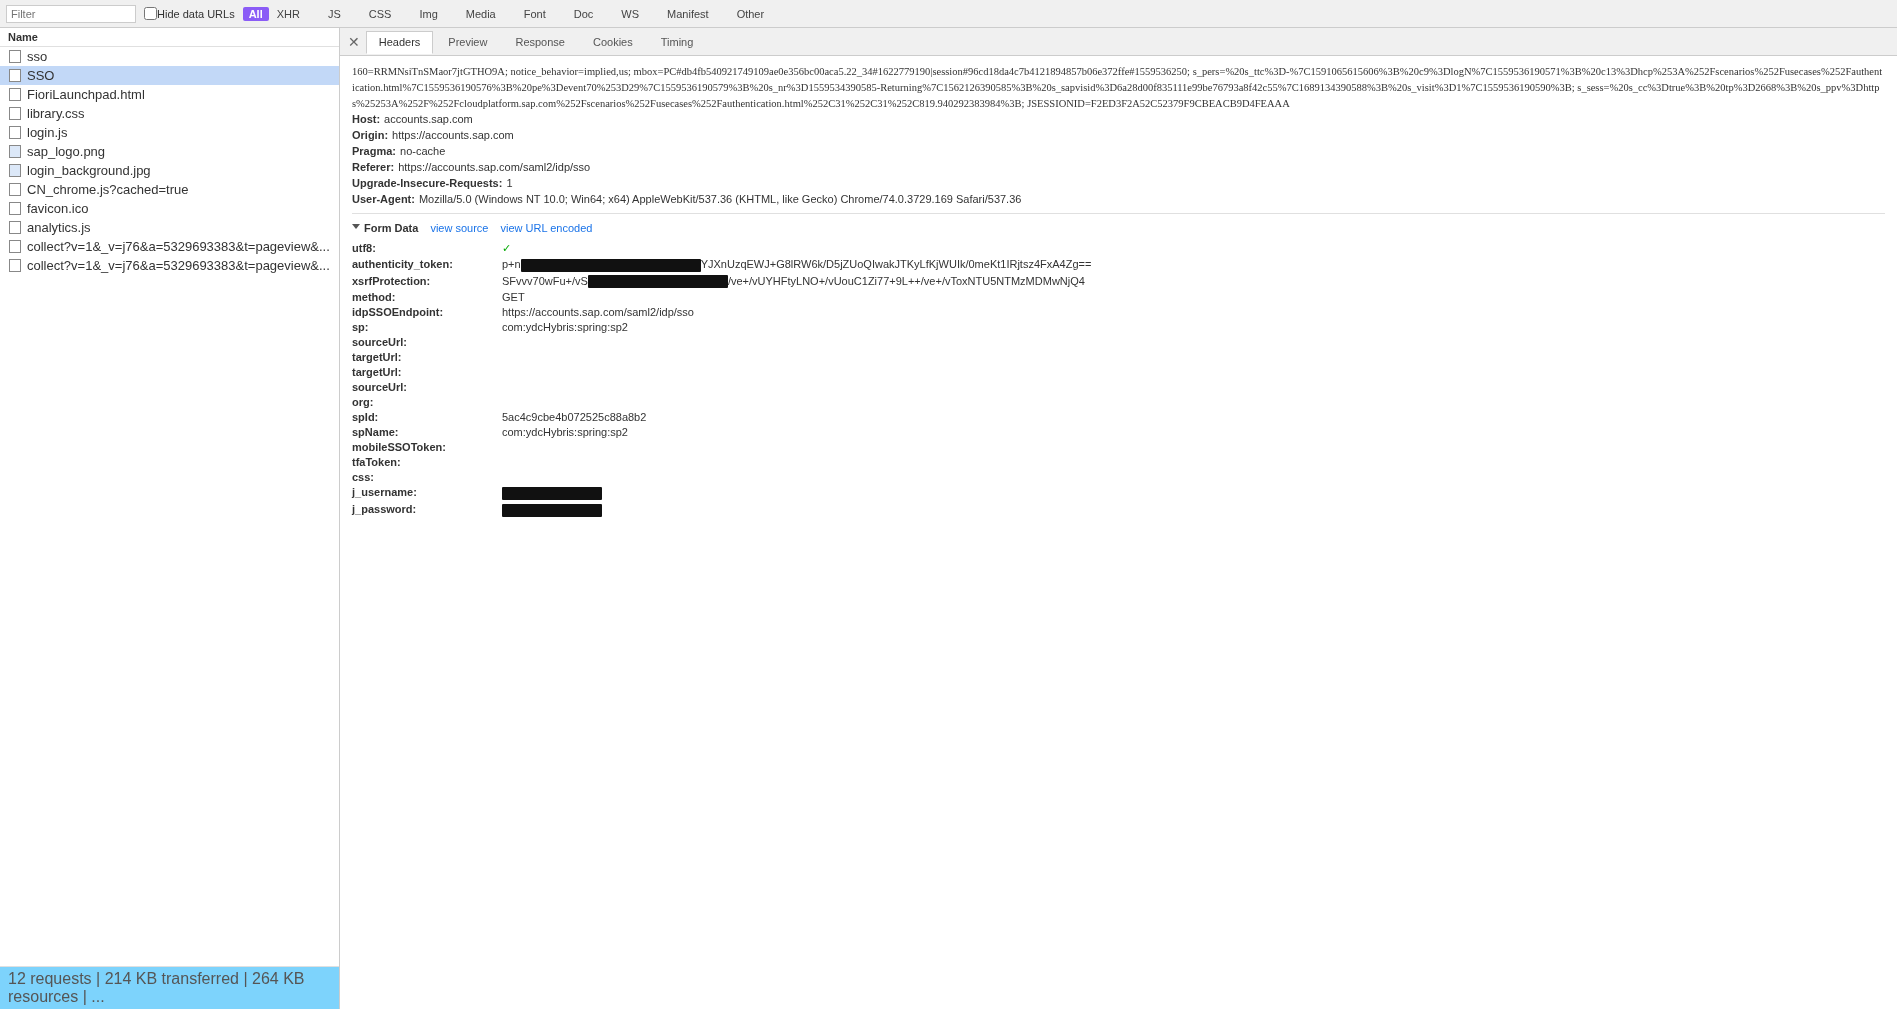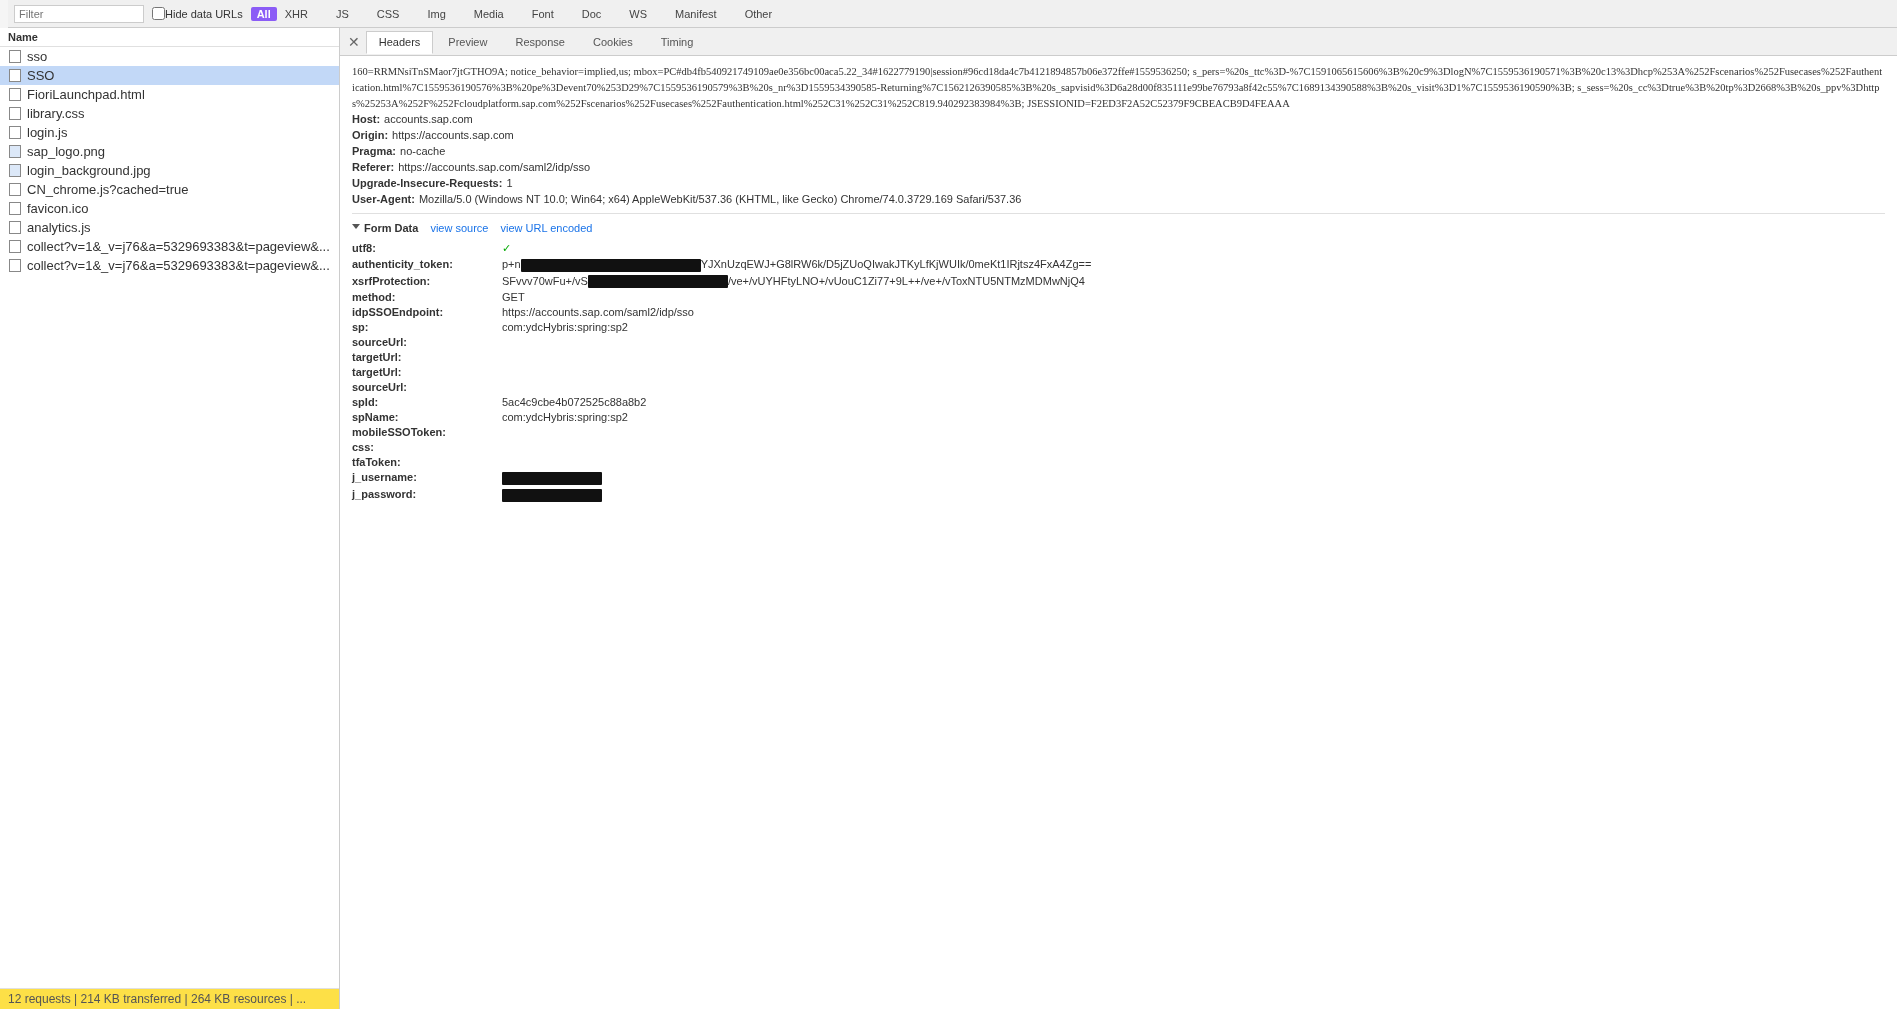--- a/index.html
+++ b/index.html
@@ -8,21 +8,20 @@
     
     .top-bar {
       display: flex;
       align-items: center;
       background: #f0f0f0;
       border-bottom: 1px solid #ccc;
       padding: 2px 6px;
       height: 28px;
       gap: 8px;
       flex-shrink: 0;
-      margin-left: 8px;
     }
     .filter-input {
       border: 1px solid #ccc;
       padding: 2px 4px;
       font-size: 11px;
       width: 130px;
       background: white;
     }
     .hide-data-urls {
       display: flex;
@@ -93,23 +92,23 @@
       display: flex;
       align-items: center;
       justify-content: center;
     }
     .file-icon-doc { border: 1px solid #888; background: white; width: 12px; height: 13px; position: relative; }
     .file-icon-img { border: 1px solid #888; background: #dce8f8; width: 12px; height: 13px; }
     .file-name { flex: 1; overflow: hidden; text-overflow: ellipsis; white-space: nowrap; }
     .file-status-bar {
       padding: 3px 8px;
       border-top: 1px solid #e0e0e0;
-      font-size: 12px;
+      font-size: 16px;
       color: #555;
-      background: #fde047;
+      background: #7dd3fc;
     }
 
     
     .detail-panel {
       flex: 1;
       background: white;
       display: flex;
       flex-direction: column;
       overflow: hidden;
     }
@@ -449,37 +448,41 @@
           </div>
           <div class="form-kv-row">
             <span class="form-kv-key">targetUrl:</span>
             <span class="form-kv-value"></span>
           </div>
           <div class="form-kv-row">
             <span class="form-kv-key">sourceUrl:</span>
             <span class="form-kv-value"></span>
           </div>
           <div class="form-kv-row">
+            <span class="form-kv-key">org:</span>
+            <span class="form-kv-value"></span>
+          </div>
+          <div class="form-kv-row">
             <span class="form-kv-key">spId:</span>
             <span class="form-kv-value">5ac4c9cbe4b072525c88a8b2</span>
           </div>
           <div class="form-kv-row">
             <span class="form-kv-key">spName:</span>
             <span class="form-kv-value">com:ydcHybris:spring:sp2</span>
           </div>
           <div class="form-kv-row">
             <span class="form-kv-key">mobileSSOToken:</span>
             <span class="form-kv-value"></span>
           </div>
           <div class="form-kv-row">
+            <span class="form-kv-key">tfaToken:</span>
+            <span class="form-kv-value"></span>
+          </div>
+          <div class="form-kv-row">
             <span class="form-kv-key">css:</span>
-            <span class="form-kv-value"></span>
-          </div>
-          <div class="form-kv-row">
-            <span class="form-kv-key">tfaToken:</span>
             <span class="form-kv-value"></span>
           </div>
           <div class="form-kv-row">
             <span class="form-kv-key">j_username:</span>
             <span class="form-kv-value"><span class="redacted" style="width: 100px;"></span></span>
           </div>
           <div class="form-kv-row">
             <span class="form-kv-key">j_password:</span>
             <span class="form-kv-value"><span class="redacted" style="width: 100px;"></span></span>
           </div>

